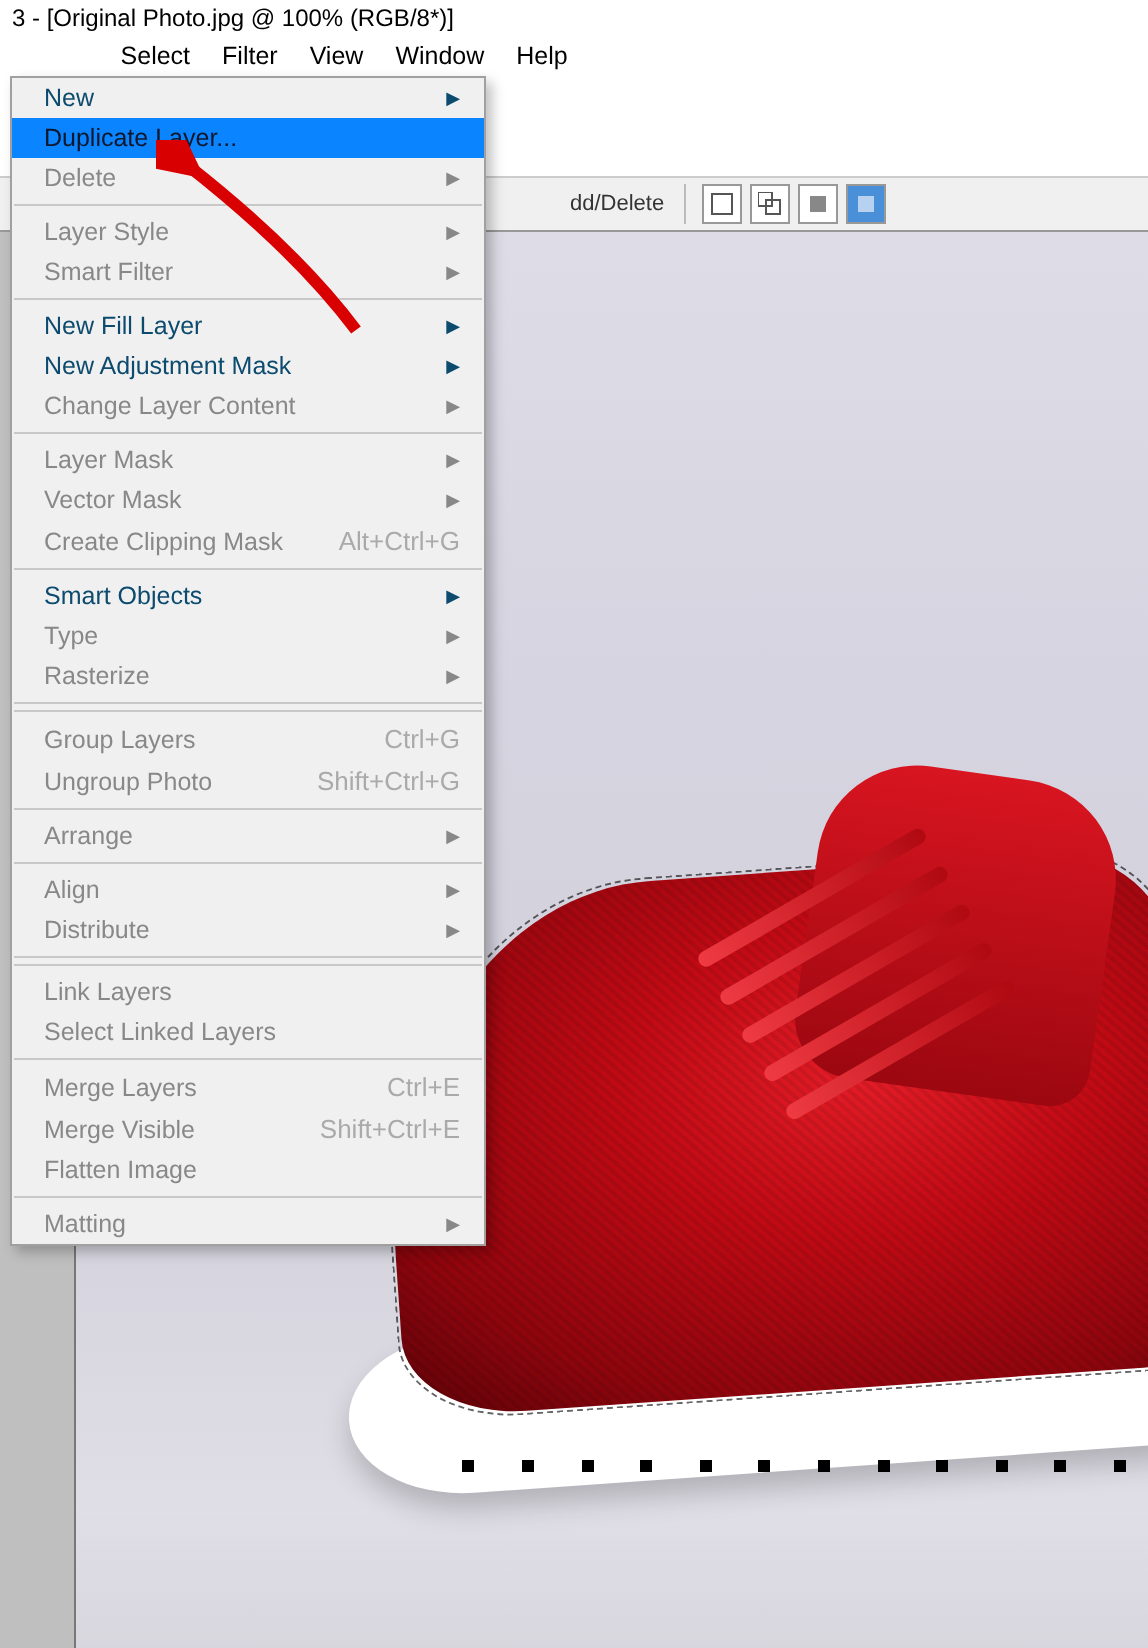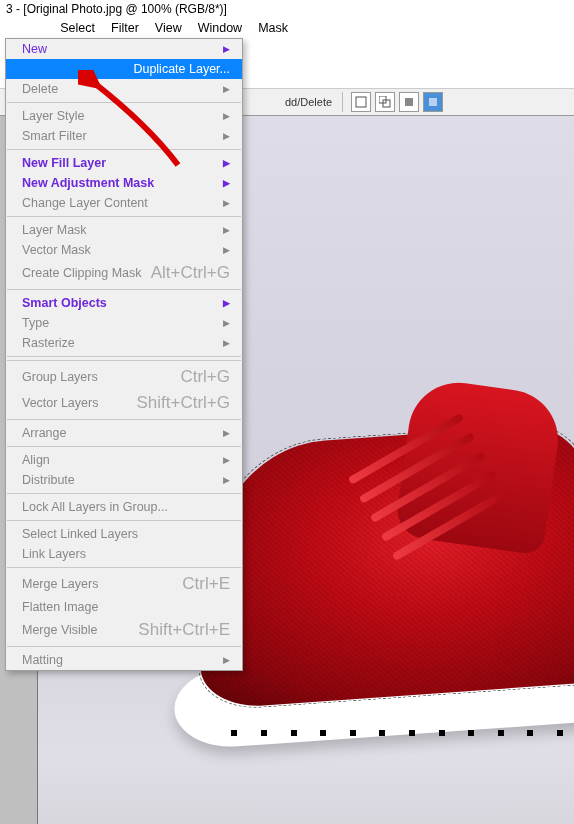--- a/index.html
+++ b/index.html
@@ -12,27 +12,27 @@
   .toolbar .sep { width:1px; height:20px; background:#bbb; margin:0 4px;}
   .toolbar .ico { width:20px; height:20px; display:inline-flex; align-items:center; justify-content:center; border:1px solid transparent;}
   .toolbar .ico.box{ border:1px solid #999; background:#fff;}
   .canvas-area { position: relative; width:100%; height: calc(824px - 15px - 22px - 28px); background:#2b2b2b; }
   .scroll-gutter { position:absolute; left:0; top:0; bottom:0; width:38px; background:#bfbfbf; border-right:1px solid #777;}
   .doc { position:absolute; left:38px; right:0; top:0; bottom:0; background:linear-gradient(180deg,#dedce6 0%,#d6d4e0 30%,#d2d0da 60%,#e8e7ee 100%);}
   .shadow-under{position:absolute; left:0; right:0; bottom:0; height:120px; background:linear-gradient(180deg,rgba(0,0,0,0) 0%,rgba(0,0,0,0.06) 60%, rgba(0,0,0,0.03) 100%);}
 
   
   .dropdown { position:absolute; left:5px; top:38px; width:238px; background:#f0f0f0; border:1px solid #a0a0a0; box-shadow: 3px 3px 6px rgba(0,0,0,0.25); font-size:12.5px; z-index:50;}
-  .dropdown .item { display:flex; align-items:center; justify-content:space-between; padding:3px 12px 3px 16px; color:#6d28d9; cursor:default; position:relative;}
+  .dropdown .item { display:flex; align-items:center; justify-content:space-between; padding:3px 12px 3px 16px; color:#0c4a6e; cursor:default; position:relative;}
   .dropdown .item.disabled { color:#888;}
-  .dropdown .item.bold { font-weight:700;}
-  .dropdown .item.highlight { background:#0a84ff; color:#ffffff;justify-content:flex-end;}
+  .dropdown .item.bold { font-weight:400;}
+  .dropdown .item.highlight { background:#0a84ff; color:#0f172a;}
   .dropdown .divider { height:1px; background:#c8c8c8; margin:3px 1px;}
   .dropdown .arrow { font-size:9px; color:inherit;}
-  .dropdown .shortcut{ font-size:17px; color:#555;}
+  .dropdown .shortcut{ font-size:13px; color:#555;}
   .dropdown .item.disabled .shortcut{color:#aaa;}
 
   
   .annot-arrow{position:absolute; left:78px; top:70px; z-index:60; pointer-events:none;}
 
   
   .shoe-wrap{position:absolute; right:-20px; top:280px; width:420px; height:380px;}
   .sole{position:absolute; bottom:40px; left:0; width:100%; height:80px; background:#fff; border-radius:60px 40px 20px 60px / 40px 30px 20px 40px; transform:rotate(-4deg); box-shadow:0 8px 14px rgba(0,0,0,0.2);}
   .upper{position:absolute; bottom:80px; left:20px; width:95%; height:260px; background:radial-gradient(ellipse at 60% 40%, #e41d27 0%, #c10a14 35%, #8e050d 75%, #5a0207 100%); border-radius:140px 60px 30px 60px / 180px 60px 40px 40px; transform:rotate(-4deg);}
   .upper:after{content:""; position:absolute; inset:0; background:repeating-linear-gradient(45deg, rgba(0,0,0,0.08) 0 2px, transparent 2px 4px); border-radius:inherit; mix-blend-mode:multiply;}
@@ -47,21 +47,21 @@
 <body>
 
 <div class="titlebar">3 - [Original Photo.jpg @ 100% (RGB/8*)]</div>
 
 <div class="menubar">
   <span class="layer-highlight">Layer</span>
   <span>Select</span>
   <span>Filter</span>
   <span>View</span>
   <span>Window</span>
-  <span>Mask</span>
+  <span>Help</span>
 </div>
 
 <div class="toolbar">
   <span class="ico">
     <svg width="16" height="16">
         <rect x="1" y="6" width="8" height="8" fill="#777"></rect>
         <rect x="5" y="3" width="8" height="8" fill="#aaa" stroke="#555"></rect>
       </svg>
   </span>
   <span class="sep"></span>
@@ -185,59 +185,56 @@
       <span>Rasterize</span>
       <span class="arrow">▶</span>
     </div>
     <div class="divider"></div>
     <div class="divider"></div>
     <div class="item disabled">
       <span>Group Layers</span>
       <span class="shortcut">Ctrl+G</span>
     </div>
     <div class="item disabled">
-      <span>Vector Layers</span>
+      <span>Ungroup Photo</span>
       <span class="shortcut">Shift+Ctrl+G</span>
     </div>
     <div class="divider"></div>
     <div class="item disabled">
       <span>Arrange</span>
       <span class="arrow">▶</span>
     </div>
     <div class="divider"></div>
     <div class="item disabled">
       <span>Align</span>
       <span class="arrow">▶</span>
     </div>
     <div class="item disabled">
       <span>Distribute</span>
       <span class="arrow">▶</span>
     </div>
     <div class="divider"></div>
-    <div class="item disabled">
-      <span>Lock All Layers in Group...</span>
-    </div>
-    <div class="divider"></div>
+    <div class="divider"></div>
+    <div class="item disabled">
+      <span>Link Layers</span>
+    </div>
     <div class="item disabled">
       <span>Select Linked Layers</span>
-    </div>
-    <div class="item disabled">
-      <span>Link Layers</span>
     </div>
     <div class="divider"></div>
     <div class="item disabled">
       <span>Merge Layers</span>
       <span class="shortcut">Ctrl+E</span>
     </div>
     <div class="item disabled">
-      <span>Flatten Image</span>
-    </div>
-    <div class="item disabled">
       <span>Merge Visible</span>
       <span class="shortcut">Shift+Ctrl+E</span>
+    </div>
+    <div class="item disabled">
+      <span>Flatten Image</span>
     </div>
     <div class="divider"></div>
     <div class="item disabled">
       <span>Matting</span>
       <span class="arrow">▶</span>
     </div>
   </div>
 
 <svg class="annot-arrow" width="120" height="110">
   <defs>

